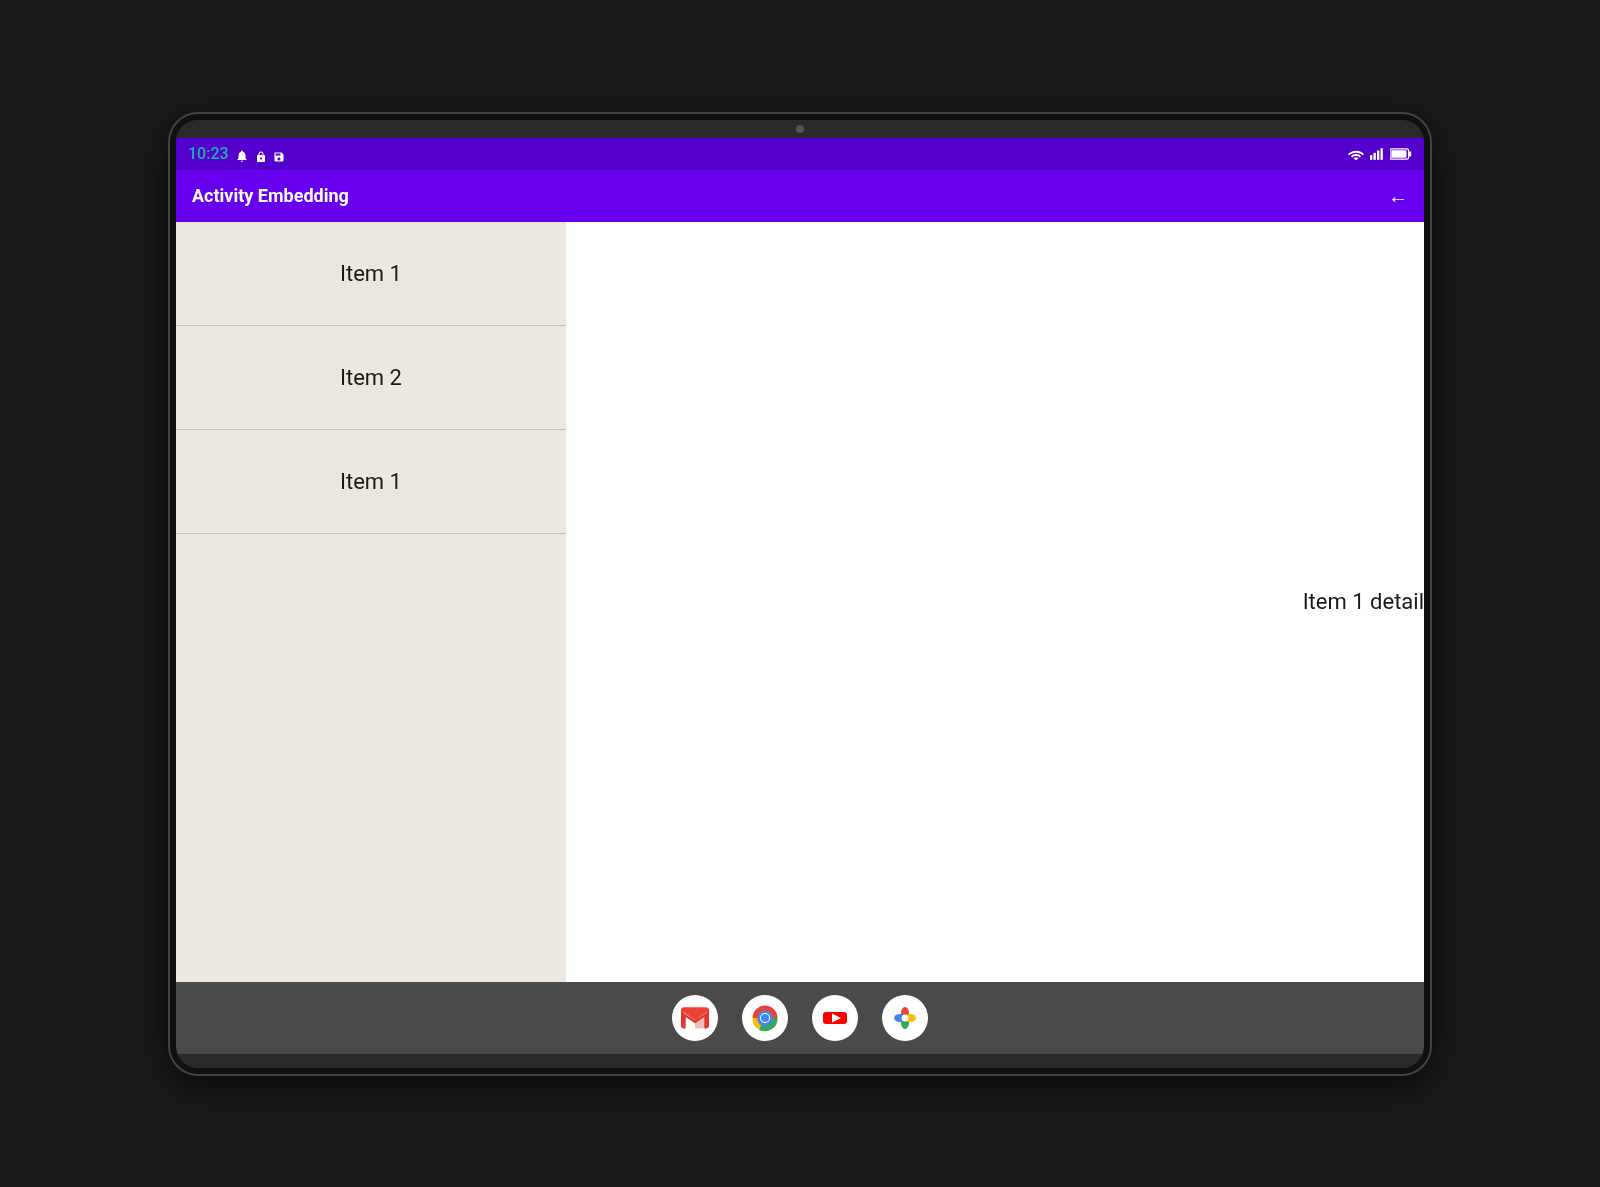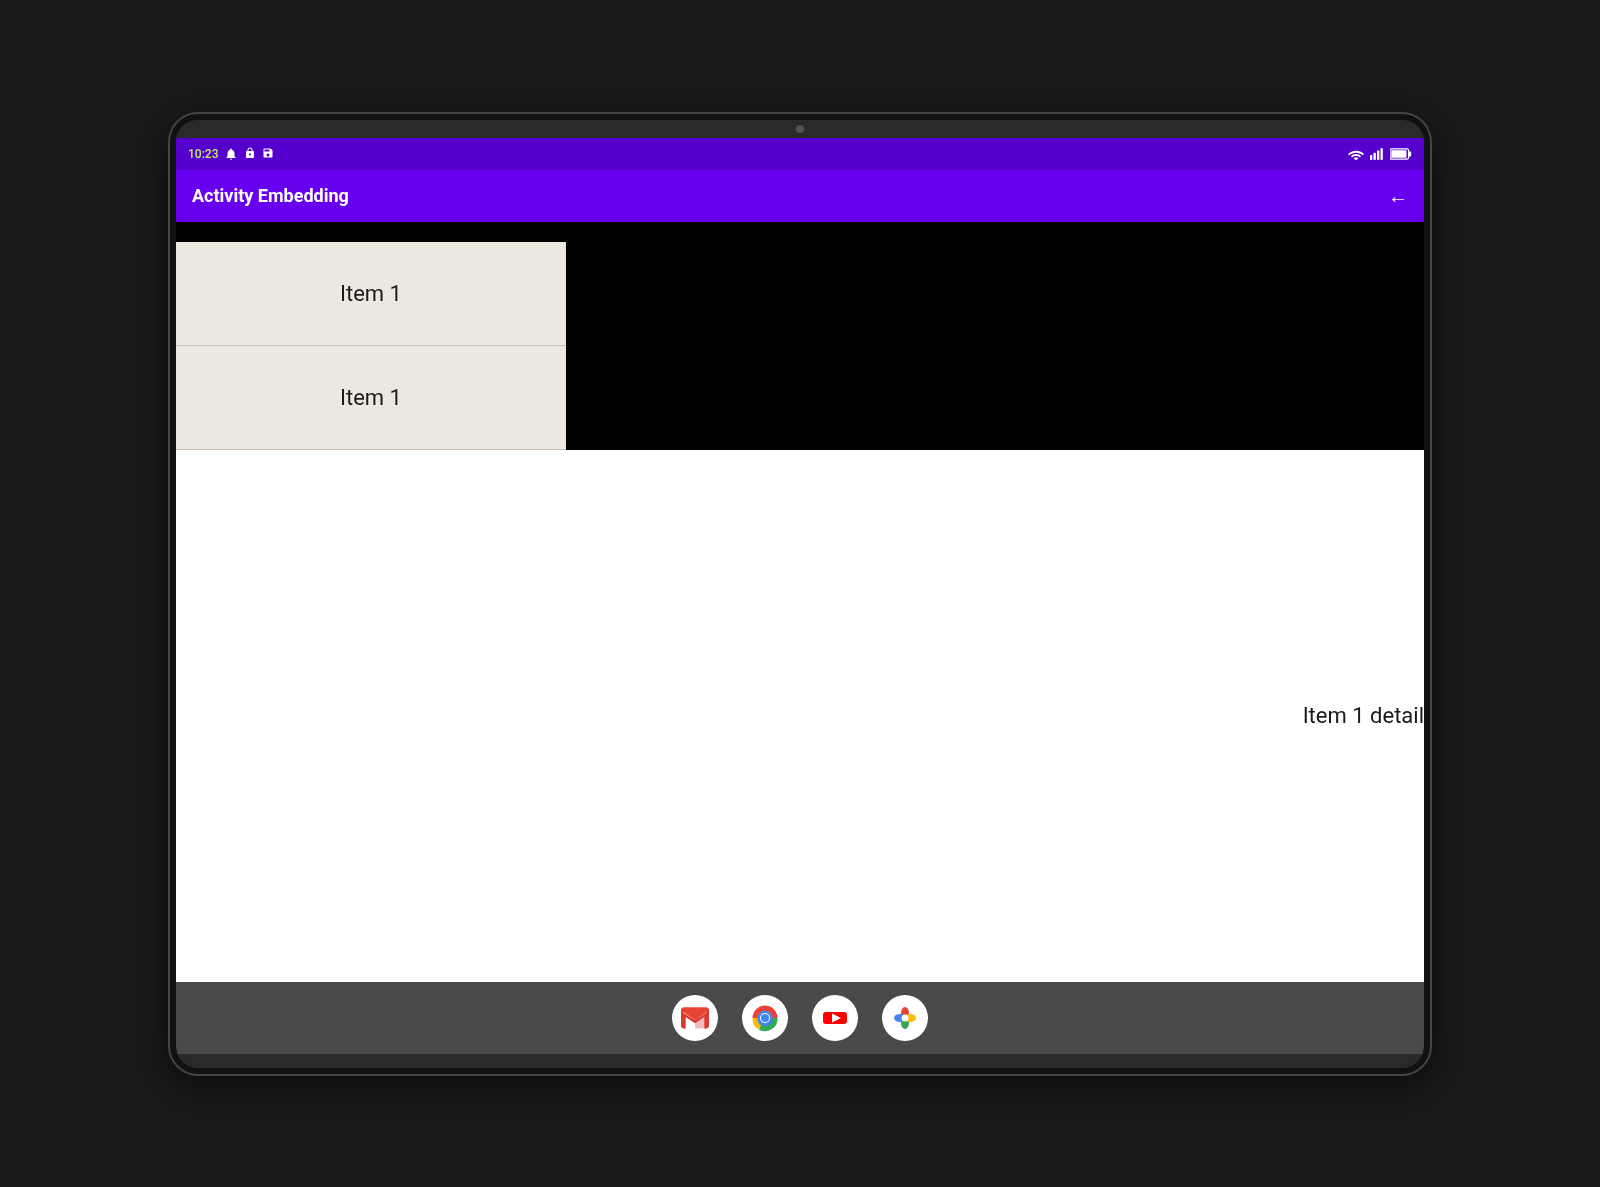--- a/index.html
+++ b/index.html
@@ -57,24 +57,24 @@
       background: #5500cc;
       display: flex;
       align-items: center;
       justify-content: space-between;
       padding: 0 12px;
       flex-shrink: 0;
     }
 
     .status-left {
       display: flex;
-      align-items: flex-start;
+      align-items: flex-end;
       gap: 6px;
-      color: #bef264;
-      font-size: 12px;
+      color: #14b8a6;
+      font-size: 16px;
       font-weight: 500;
     }
 
     .status-right {
       display: flex;
       align-items: center;
       gap: 6px;
     }
 
     
@@ -98,23 +98,22 @@
       color: white;
       font-size: 20px;
       cursor: pointer;
       margin-left: 120px;
     }
 
     
     .content-area {
       flex: 1;
       display: flex;
-      flex-direction: column;
+      flex-direction: row;
       overflow: hidden;
-      margin-top: 20px;
     }
 
     
     .list-panel {
       width: 390px;
       background: #ede8df;
       flex-shrink: 0;
       display: flex;
       flex-direction: column;
       overflow-y: auto;
@@ -252,20 +251,23 @@
       <span class="back-arrow">←</span>
     </div>
 
     <div class="content-area">
 
       <div class="list-panel">
         <div class="list-item">
           <span class="list-item-text">Item 1</span>
         </div>
         <div class="list-item">
+          <span class="list-item-text">Item 2</span>
+        </div>
+        <div class="list-item">
           <span class="list-item-text">Item 1</span>
         </div>
       </div>
 
       <div class="detail-panel">
         <span class="detail-text">Item 1 detail</span>
       </div>
 
     </div>
 

